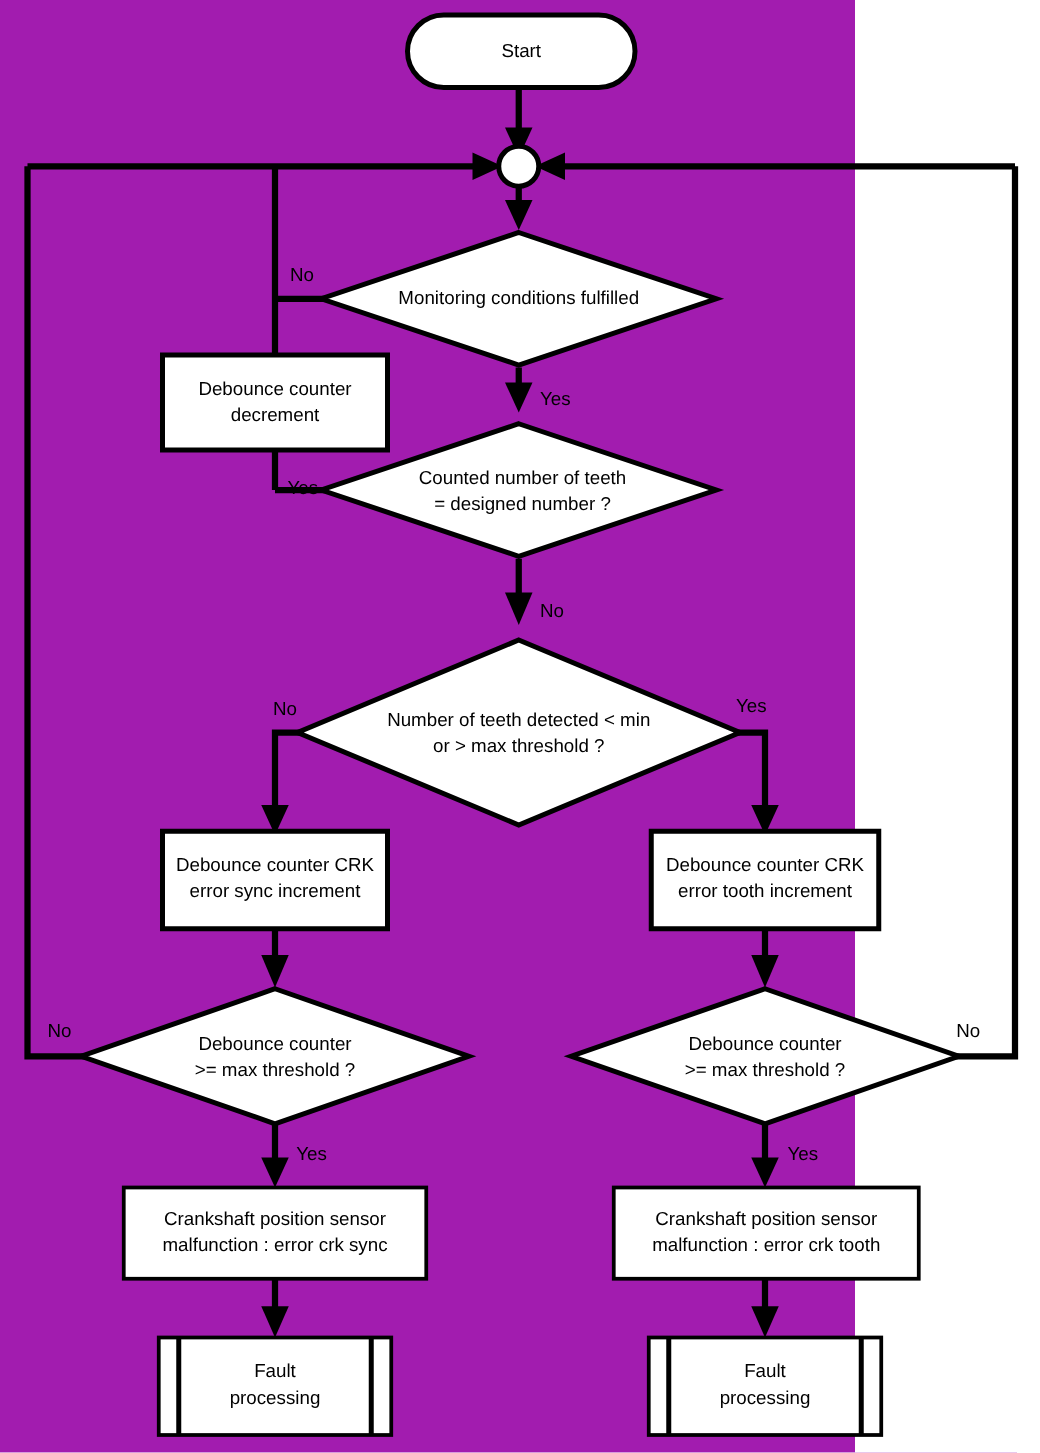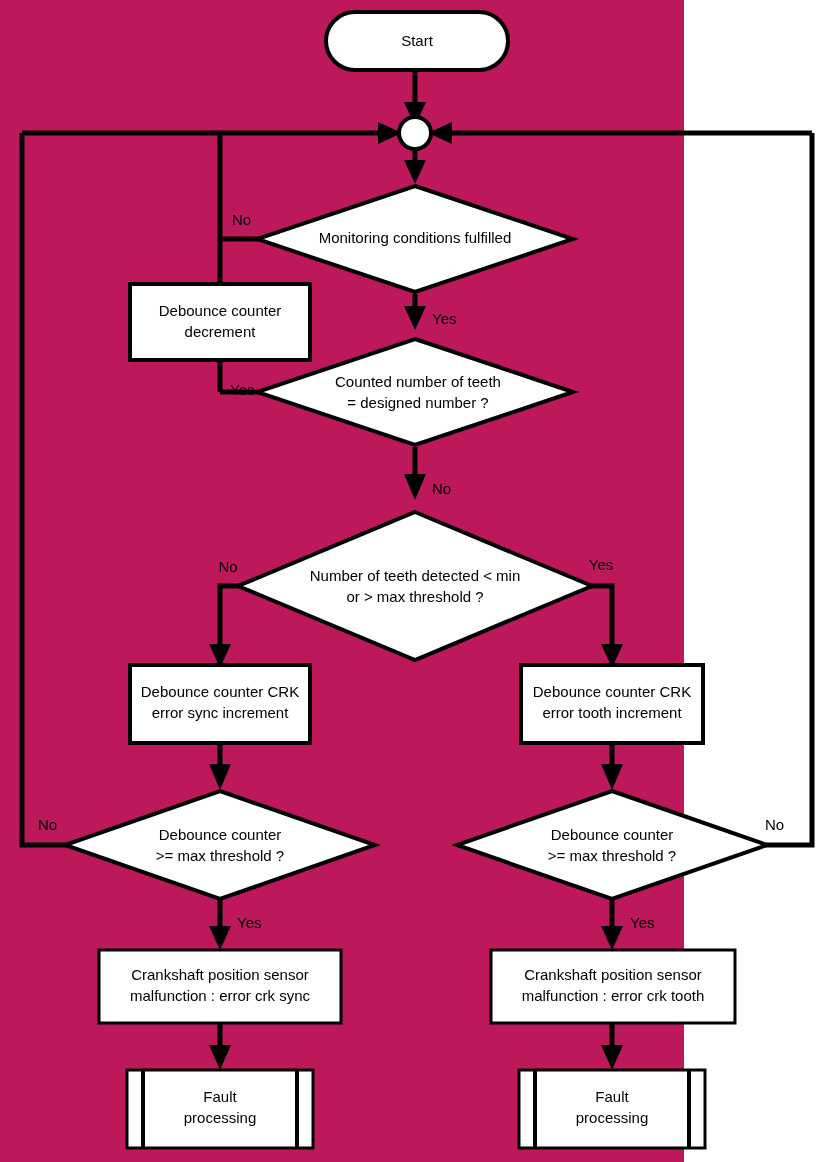--- a/index.html
+++ b/index.html
@@ -10,21 +10,21 @@
   body {
     width: 832px;
     height: 1162px;
     font-family: "Liberation Sans", sans-serif;
     overflow: hidden;
   }
   #flowchart-root {
     position: relative;
     width: 684px;
     height: 1162px;
-    background: #be185d;
+    background: #a21caf;
   }
   svg.fc {
     display: block;
     width: 832px;
     height: 1162px;
   }
   .shape {
     fill: #ffffff;
     stroke: #000000;
     stroke-width: 4;

